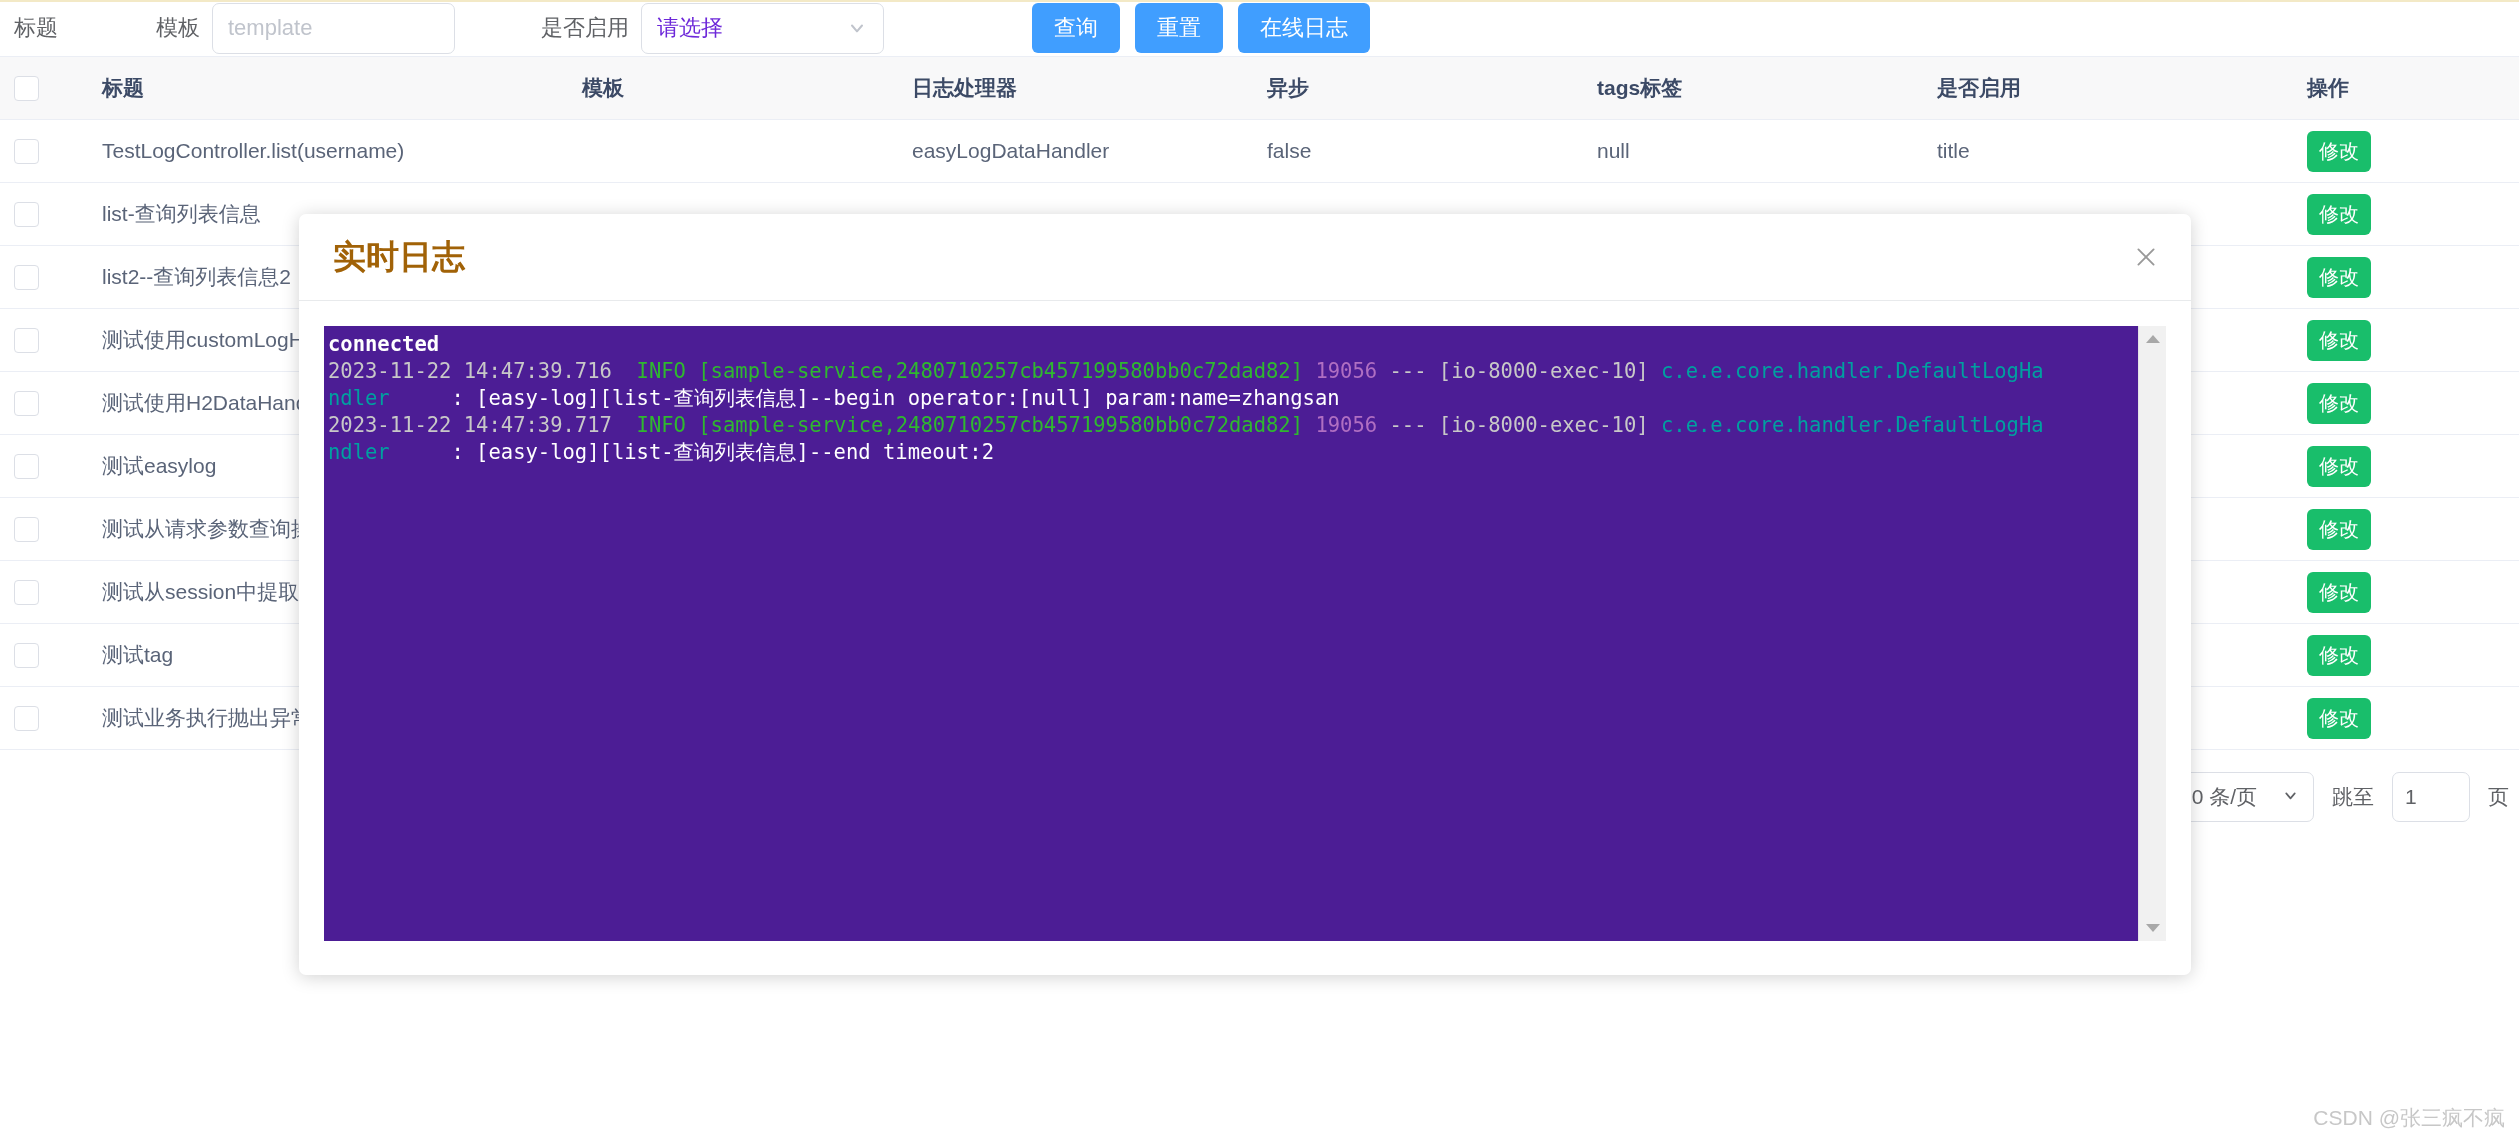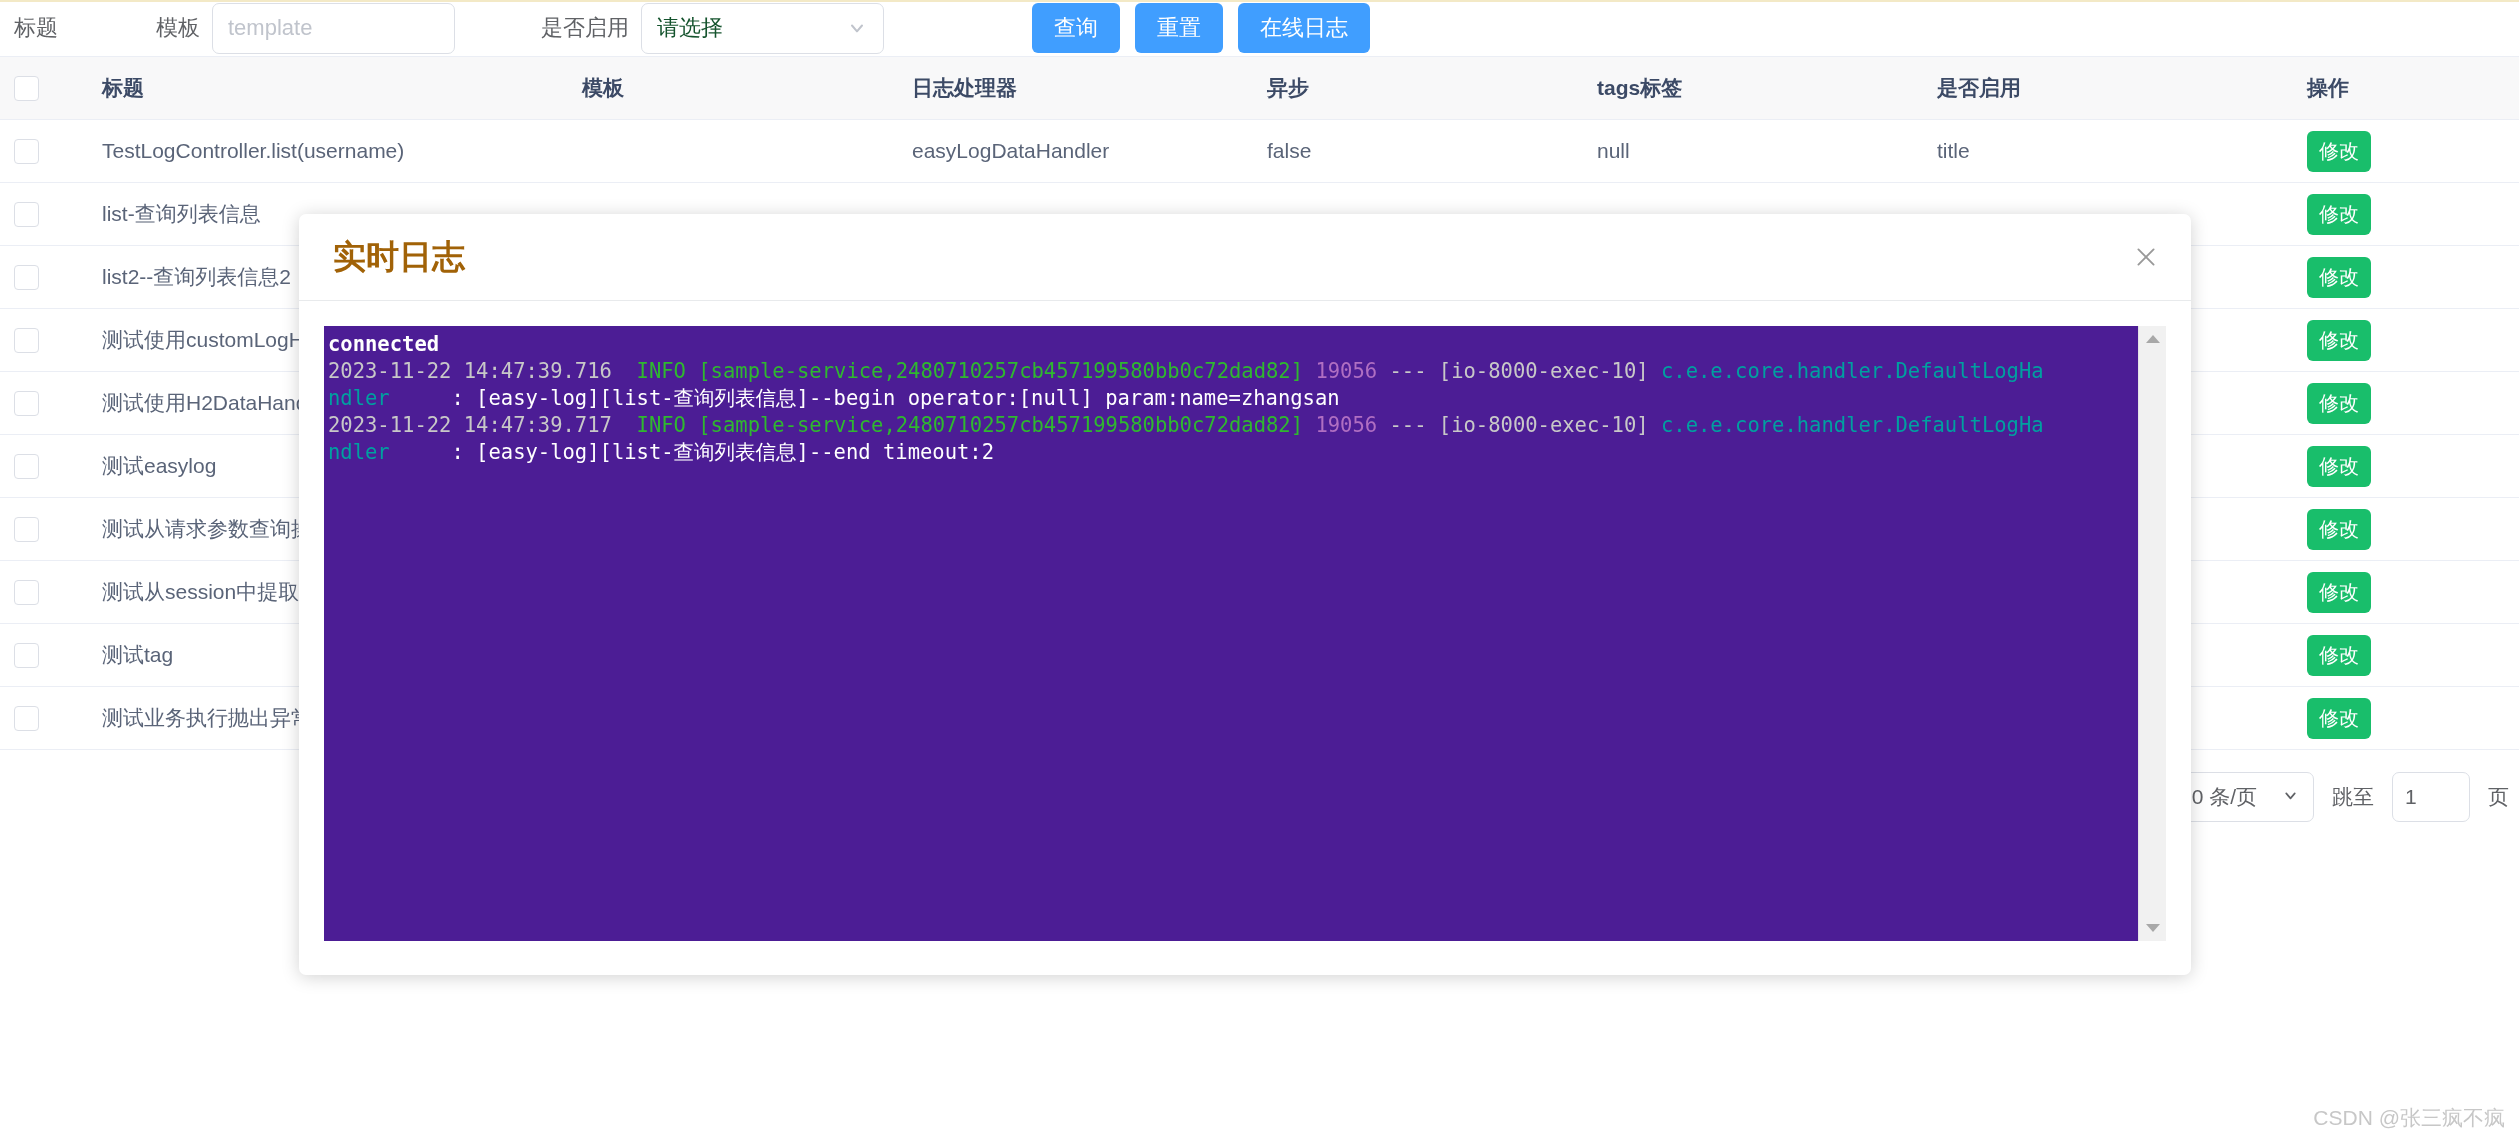--- a/index.html
+++ b/index.html
@@ -55,21 +55,21 @@
     border-radius: 7px;
     box-sizing: border-box;
     display: flex;
     align-items: center;
     padding: 0 15px;
     background: #fff;
     cursor: pointer;
   }
   .filter-select .ph {
     font-size: 22px;
-    color: #14532d;
+    color: #6d28d9;
   }
   .filter-select .chev {
     position: absolute;
     right: 16px;
     top: 50%;
     transform: translateY(-50%);
     width: 20px;
     height: 20px;
     color: #c0c4cc;
   }

